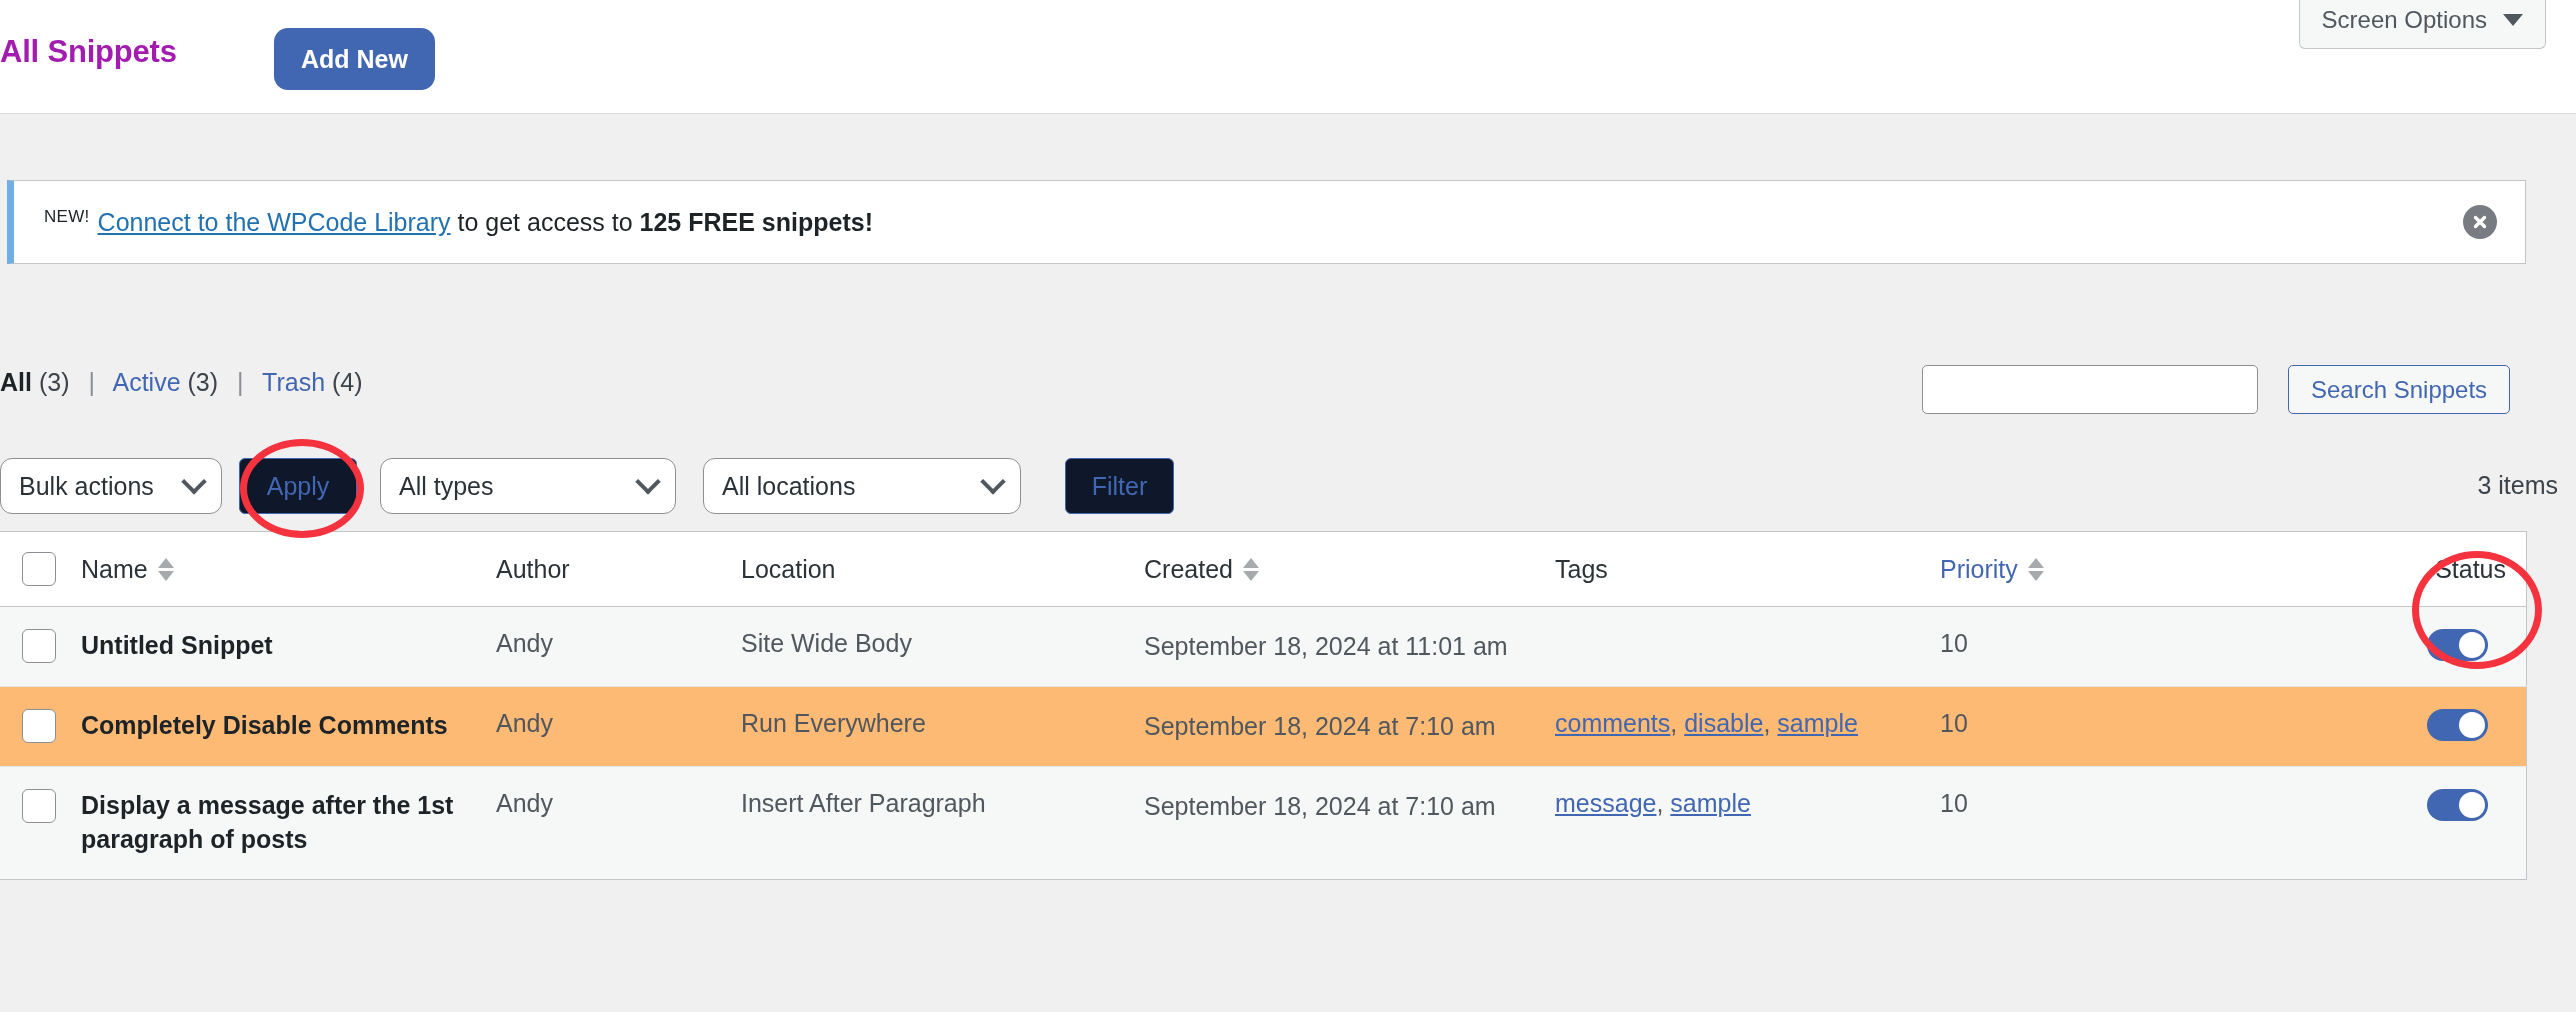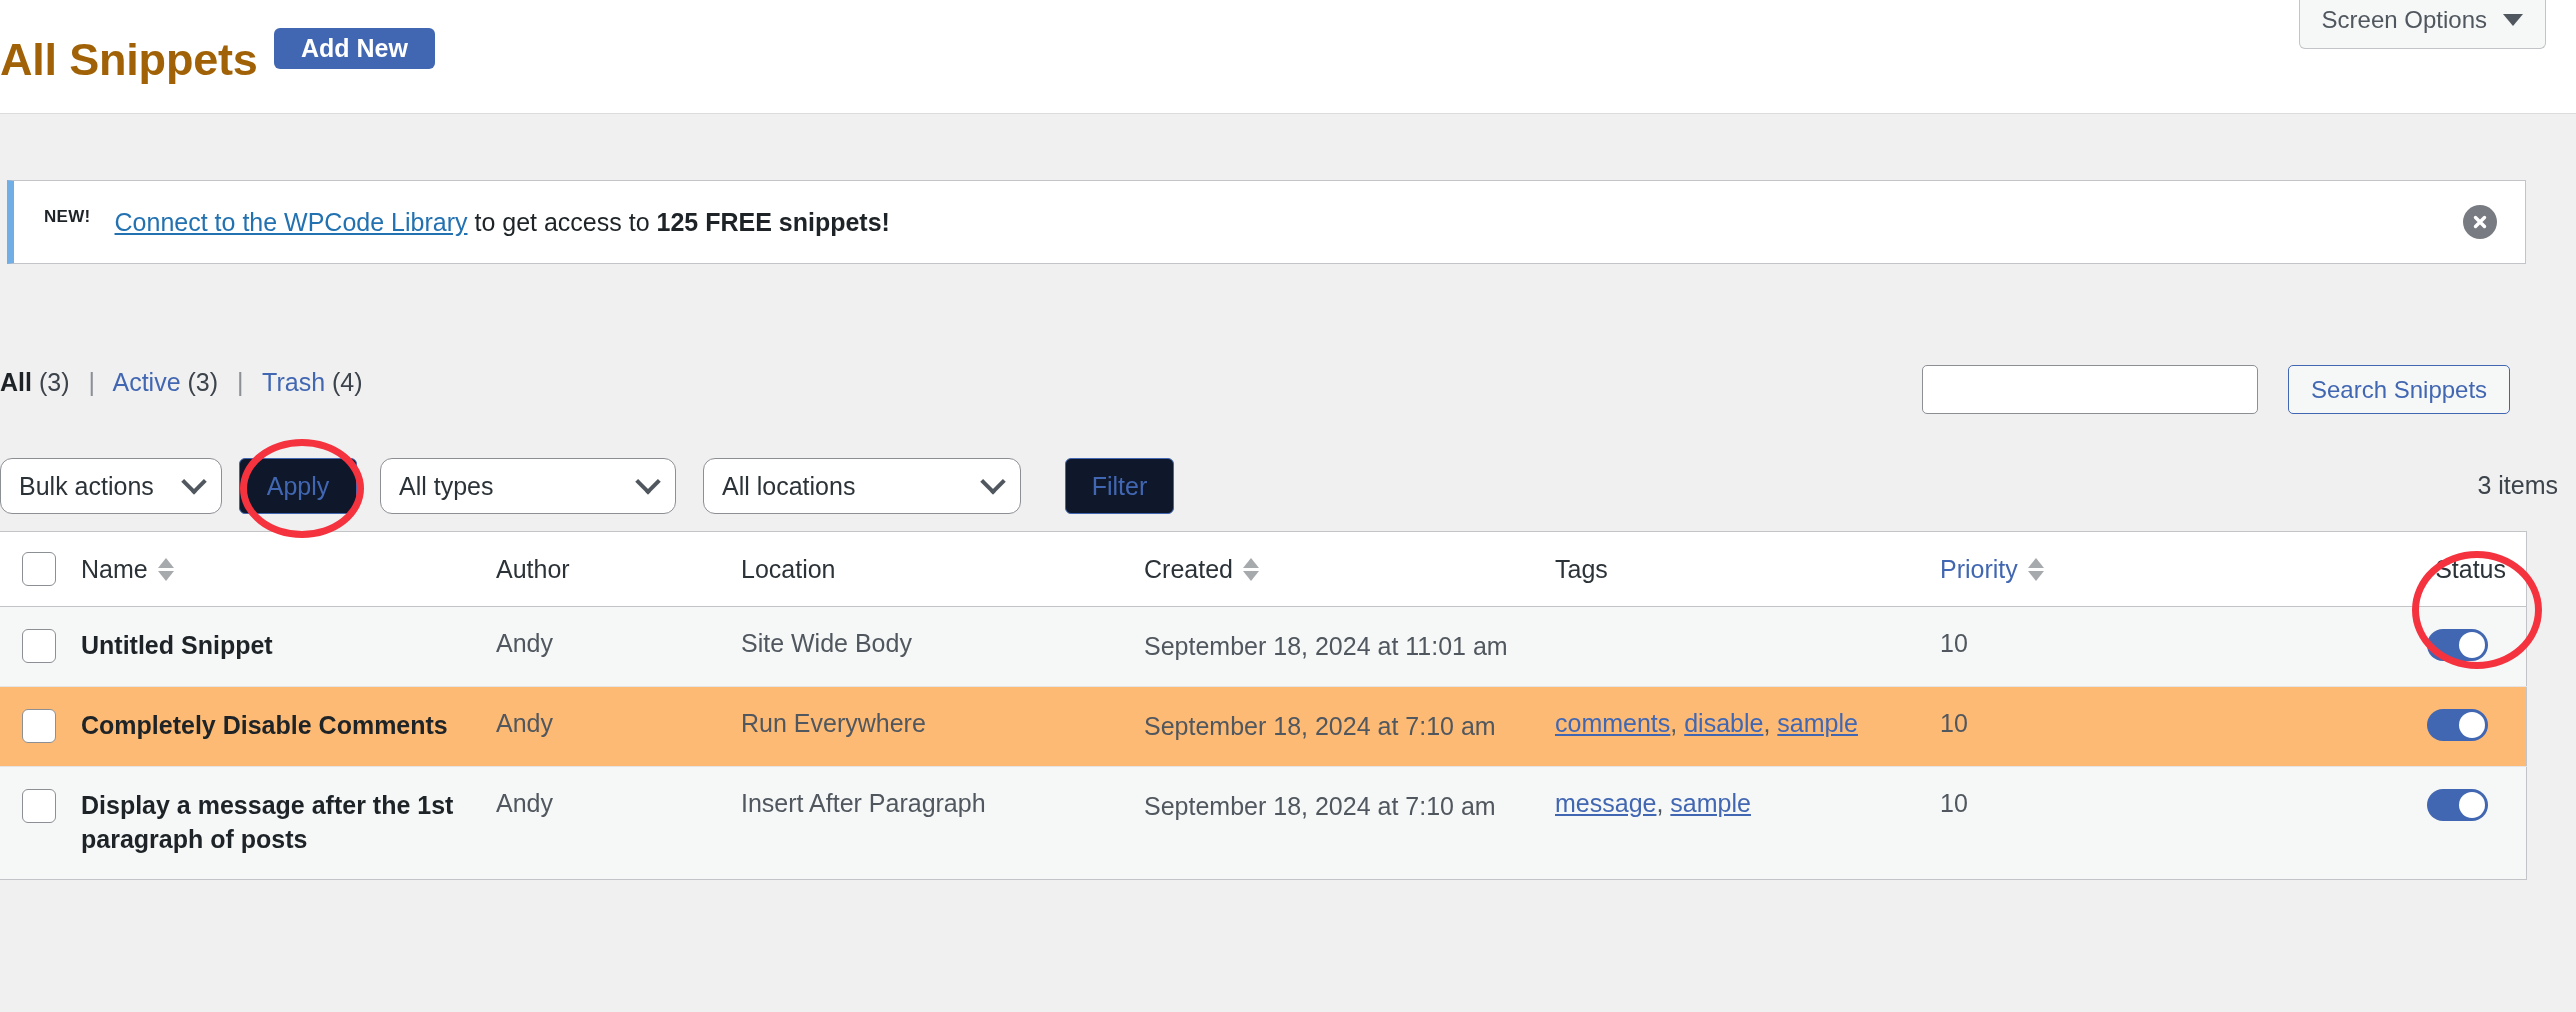--- a/index.html
+++ b/index.html
@@ -12,30 +12,30 @@
   }
   #page { position: relative; width: 2576px; height: 1013px; overflow: hidden; background: #f0f0f1; }
 
   
   .top-strip {
     position: absolute; left: 0; top: 0; width: 2576px; height: 114px;
     background: #ffffff; border-bottom: 1px solid #dcdcde;
   }
   .page-title {
     position: absolute; left: 0px; top: 34px;
-    font-size: 45px; font-weight: bold; color: #a16207; letter-spacing: -0.2px;
+    font-size: 31px; font-weight: bold; color: #a21caf; letter-spacing: -0.2px;
     white-space: nowrap;
   }
   .add-new-btn {
     position: absolute; left: 274px; top: 28px;
-    height: 41px; padding: 0 27px;
+    height: 62px; padding: 0 27px;
     display: flex; align-items: center; justify-content: center;
     background: #4267b2; color: #ffffff;
     font-size: 25px; font-weight: bold;
-    border: none; border-radius: 6px; cursor: pointer;
+    border: none; border-radius: 14px; cursor: pointer;
     font-family: "Liberation Sans", sans-serif;
   }
   .screen-options {
     position: absolute; right: 30px; top: -8px;
     height: 57px; padding: 0 22px;
     display: flex; align-items: center; gap: 16px;
     background: #f6f7f7; border: 1px solid #c3c4c7; border-top: none;
     border-radius: 0 0 6px 6px;
     color: #50575e; font-size: 24px; cursor: pointer;
   }
@@ -46,22 +46,22 @@
   }
 
   
   .notice {
     position: absolute; left: 7px; top: 180px; width: 2519px; height: 84px;
     background: #ffffff; border: 1px solid #c3c4c7; border-left: 7px solid #72aee6;
     display: flex; align-items: center;
   }
   .notice-inner { padding-left: 30px; font-size: 25px; color: #1d2327; }
   .notice-new {
-    font-size: 17px; font-weight: bold; color: #1d2327;
-    vertical-align: 9px; margin-right: 24px; letter-spacing: 0.3px;
+    font-size: 17px; font-weight: normal; color: #1d2327;
+    vertical-align: 9px; margin-right: 8px; letter-spacing: 0.3px;
   }
   .notice-link { color: #2271b1; text-decoration: underline; cursor: pointer; }
   .notice-strong { font-weight: bold; }
   .notice-dismiss {
     position: absolute; right: 28px; top: 50%; transform: translateY(-50%);
     width: 34px; height: 34px; border-radius: 50%;
     background: #787c82; display: flex; align-items: center; justify-content: center;
     cursor: pointer;
   }
   .notice-dismiss svg { width: 20px; height: 20px; }

